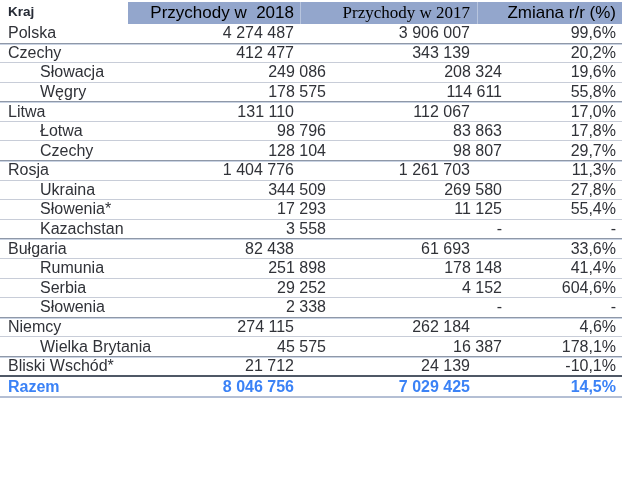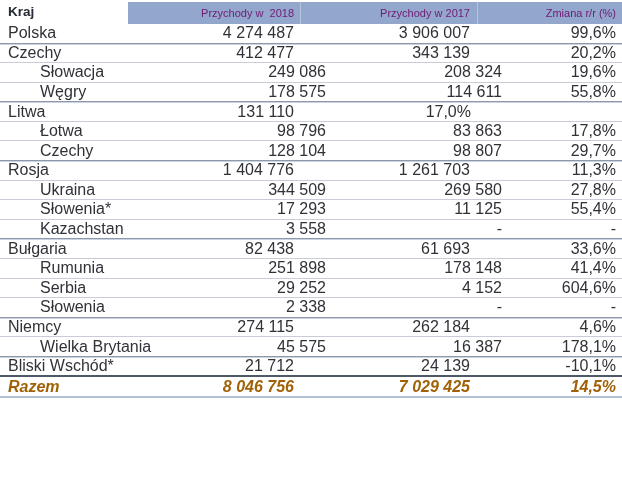--- a/index.html
+++ b/index.html
@@ -16,49 +16,48 @@
     display: grid; grid-template-columns: 128px 172px 177px 1fr;
     align-items: center;
   }
   .header-row .cell { height: 22px; margin-top: 2px; line-height: 22px; }
   .hc-country {
     background: #ffffff; color: #252a35; font-weight: bold;
     font-size: 13.5px; padding-left: 8px; height: 24px !important; margin-top: 0 !important;
     line-height: 24px !important;
   }
   .hc-num {
-    background: #93a6cc; color: #701a75; font-size: 11px;
+    background: #93a6cc; color: #000000; font-size: 17px;
     text-align: right; white-space: pre;
   }
   .hc-num.sep { box-shadow: inset 1px 0 0 rgba(255,255,255,0.35); }
   .hc-2018 { padding-right: 6px; }
-  .hc-2017 { padding-right: 7px; }
+  .hc-2017 { padding-right: 7px; font-family: Liberation Serif, serif; }
   .hc-change { padding-right: 6px; }
 
   
   .row {
     flex: 1 1 auto;
     display: grid; grid-template-columns: 128px 172px 177px 1fr;
     align-items: center;
     font-size: 16px;
   }
   .row .c-country { padding-left: 8px; }
   .row .c-2018 { text-align: right; padding-right: 6px; }
   .row .c-2017 { text-align: right; padding-right: 7px; }
   .row .c-change { text-align: right; padding-right: 6px; }
 
   
   .div-single { border-top: 1px solid #c8cdd8; padding-left: 32px; }
   .div-group  { border-top: 1px solid #8f98a8; box-shadow: inset 0 1px 0 #c9d3e3; }
   .div-total  { border-top: 2px solid #4f5866; }
 
   .total-row {
-    font-weight: bold; color: #a16207;
+    font-weight: bold; color: #3b82f6;
     border-bottom: 2px solid #b4bfd4;
-    font-style: italic;
   }
 </style>
 </head>
 <body>
 
 <div class="table">
 
   <div class="header-row">
     <div class="cell hc-country">Kraj</div>
     <div class="cell hc-num hc-2018">Przychody w  2018</div>
@@ -90,20 +89,21 @@
       <div class="row div-single">
         <div class="c-country">Węgry</div>
         <div class="c-2018">178 575</div>
         <div class="c-2017">114 611</div>
         <div class="c-change">55,8%</div>
       </div>
 
       <div class="row div-group">
         <div class="c-country">Litwa</div>
         <div class="c-2018">131 110</div>
+        <div class="c-2017">112 067</div>
         <div class="c-change">17,0%</div>
       </div>
 
       <div class="row div-single">
         <div class="c-country">Łotwa</div>
         <div class="c-2018">98 796</div>
         <div class="c-2017">83 863</div>
         <div class="c-change">17,8%</div>
       </div>
 

